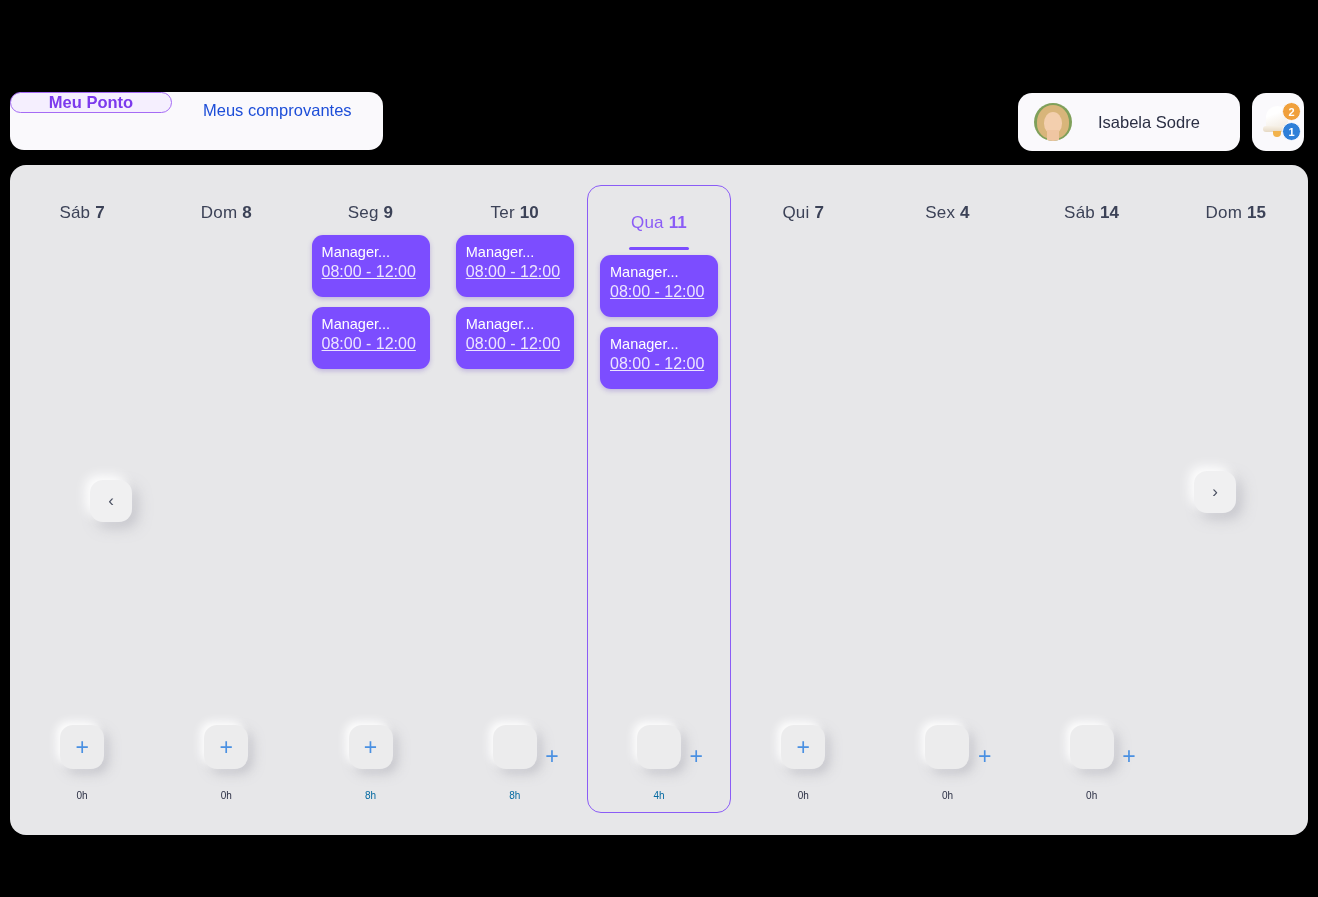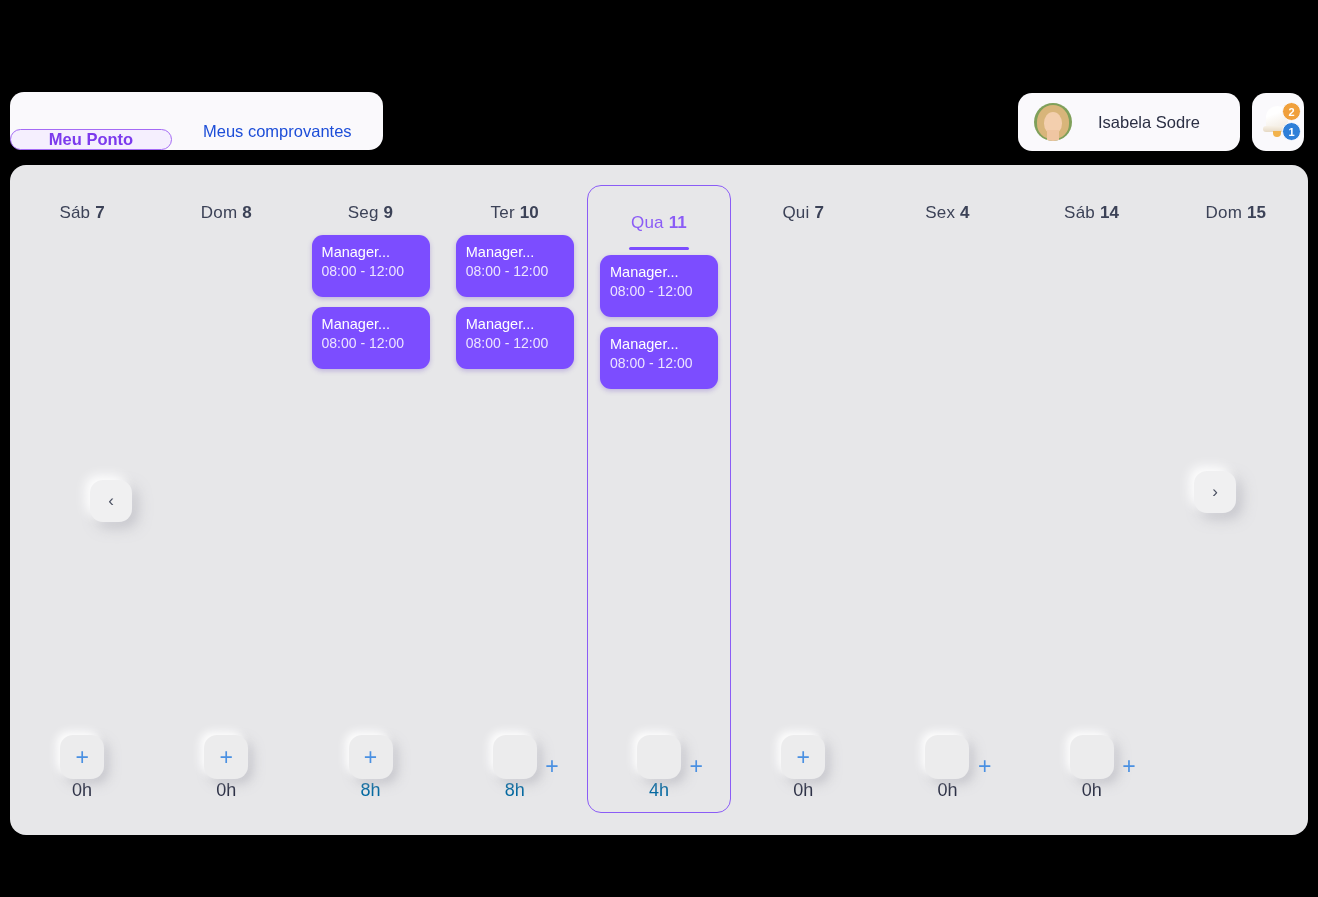--- a/index.html
+++ b/index.html
@@ -20,21 +20,21 @@
     width: 1318px; height: 62px;
   }
 
   .tabs {
     position: absolute;
     left: 10px; top: 0;
     height: 58px;
     background: #faf9fc;
     border-radius: 14px;
     display: flex;
-    align-items: flex-end;
+    align-items: flex-start;
   }
   .tab {
     display: flex;
     align-items: center;
     justify-content: center;
     font-size: 16.5px;
     cursor: pointer;
     border-radius: 14px;
     background: transparent;
     border: 1px solid transparent;
@@ -222,22 +222,23 @@
   }
   .event .title {
     color: #ffffff;
     font-size: 14.5px;
     line-height: 16px;
     white-space: nowrap;
     overflow: hidden;
   }
   .event .time {
     color: #ece4ff;
-    font-size: 14px;
+    font-size: 16px;
     margin-top: 3px;
+    text-decoration: underline;
   }
 
   
   .footer {
     position: absolute;
     left: 0; bottom: 34px;
     width: 100%;
     display: grid;
     grid-template-columns: repeat(9, 1fr);
   }
@@ -275,22 +276,22 @@
     right: 2px; bottom: 2px;
     color: #4a90e2;
     font-size: 23px;
     line-height: 1;
     cursor: pointer;
   }
   .addrow .outplus { display: none; }
   .addrow.offset .outplus { display: block; }
 
   .hours {
-    margin-top: 0;
-    font-size: 18px;
+    margin-top: 20px;
+    font-size: 10px;
     color: #2b2f44;
   }
   .hours.highlight { color: #0369a1; }
 
   
   .navbtn {
     position: absolute;
     width: 42px; height: 42px;
     border-radius: 13px;
     background: #f0f0f1;

